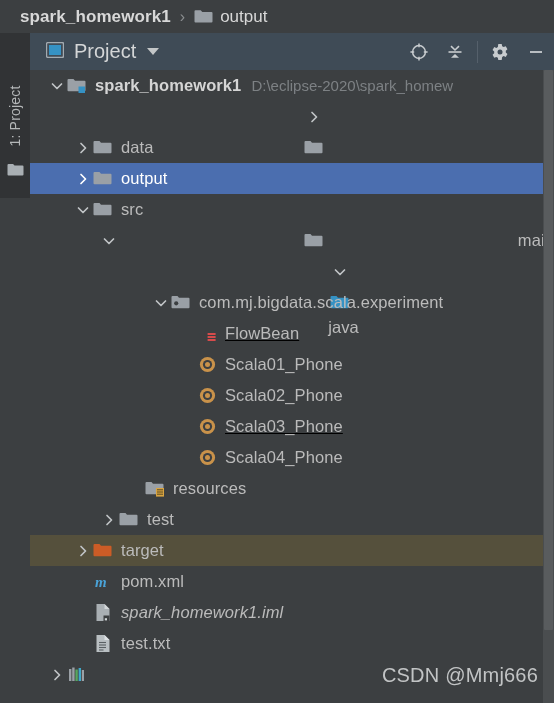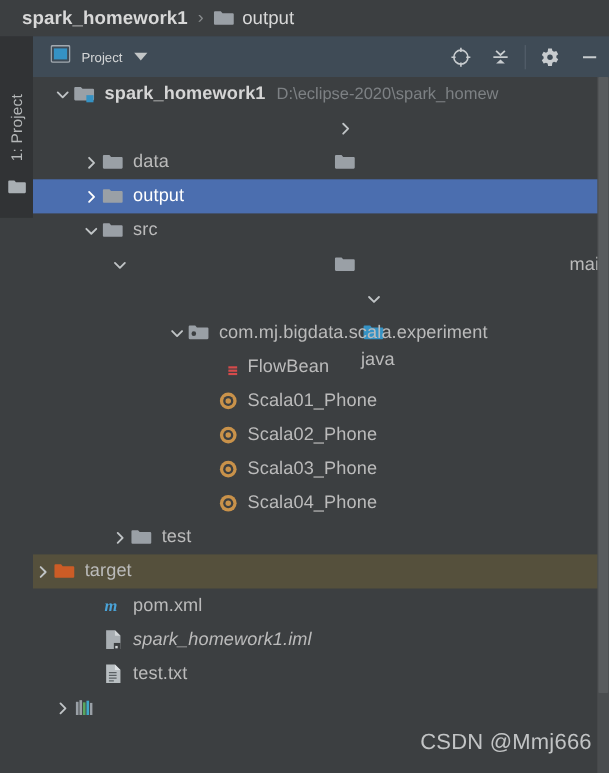--- a/index.html
+++ b/index.html
@@ -91,21 +91,21 @@
     display: flex;
     align-items: center;
   }
   .panel-title-wrap {
     display: flex;
     align-items: center;
     padding-left: 16px;
   }
   .panel-title {
     color: #d4d6d7;
-    font-size: 12px;
+    font-size: 20px;
     margin-left: 10px;
   }
   .caret-down {
     width: 0; height: 0;
     border-left: 6px solid transparent;
     border-right: 6px solid transparent;
     border-top: 7px solid #c3c6c7;
     margin-left: 11px;
   }
   .header-actions {
@@ -373,21 +373,21 @@
             </svg>
           </span>
           <span class="icon-slot">
             <svg width="20" height="16" viewBox="0 0 20 16">
               <path d="M0.5 2a1 1 0 0 1 1-1h5l1.5 1.7h9.5a1 1 0 0 1 1 1v8.6a1 1 0 0 1-1 1H1.5a1 1 0 0 1-1-1z" fill="#9aa0a6"></path>
               <circle cx="5.2" cy="8.3" r="2.1" fill="#3c3f41"></circle>
             </svg>
           </span>
           <span class="label">com.mj.bigdata.scala.experiment</span>
         </div>
-        <div class="row" style="padding-left: 148px;">
+        <div class="row" style="padding-left: 148px; text-decoration: underline;">
           <span class="arrow"></span>
           <span class="icon-slot">
             <svg width="19" height="19" viewBox="0 0 19 19">
               <path d="M9 1.6a7.4 7.4 0 1 0 0 14.8 7.4 7.4 0 0 1 0-14.8z" fill="#2e9fc4"></path>
               <path d="M9 4.6a4.4 4.4 0 1 1 0 8.8 4.4 4.4 0 0 0 0-8.8z" fill="#2e9fc4"></path>
               <circle cx="9" cy="9" r="2.6" fill="#3c3f41"></circle>
               <rect x="9.6" y="9" width="8" height="2" fill="#d64b4b"></rect>
               <rect x="9.6" y="12" width="8" height="2" fill="#d64b4b"></rect>
               <rect x="9.6" y="15" width="8" height="2" fill="#d64b4b"></rect>
             </svg>
@@ -409,21 +409,21 @@
           <span class="arrow"></span>
           <span class="icon-slot">
             <svg width="19" height="19" viewBox="0 0 19 19">
               <circle cx="9.5" cy="9.5" r="7.6" fill="#c9924a"></circle>
               <circle cx="9.5" cy="9.5" r="4.6" fill="#3c3f41"></circle>
               <circle cx="9.5" cy="9.5" r="2.5" fill="#c9924a"></circle>
             </svg>
           </span>
           <span class="label">Scala02_Phone</span>
         </div>
-        <div class="row" style="padding-left: 148px;">
+        <div class="row" style="padding-left: 148px; text-decoration: underline;">
           <span class="arrow"></span>
           <span class="icon-slot">
             <svg width="19" height="19" viewBox="0 0 19 19">
               <circle cx="9.5" cy="9.5" r="7.6" fill="#c9924a"></circle>
               <circle cx="9.5" cy="9.5" r="4.6" fill="#3c3f41"></circle>
               <circle cx="9.5" cy="9.5" r="2.5" fill="#c9924a"></circle>
             </svg>
           </span>
           <span class="label">Scala03_Phone</span>
         </div>
@@ -431,34 +431,47 @@
           <span class="arrow"></span>
           <span class="icon-slot">
             <svg width="19" height="19" viewBox="0 0 19 19">
               <circle cx="9.5" cy="9.5" r="7.6" fill="#c9924a"></circle>
               <circle cx="9.5" cy="9.5" r="4.6" fill="#3c3f41"></circle>
               <circle cx="9.5" cy="9.5" r="2.5" fill="#c9924a"></circle>
             </svg>
           </span>
           <span class="label">Scala04_Phone</span>
         </div>
+        <div class="row" style="padding-left: 96px;">
+          <span class="arrow"></span>
+          <span class="icon-slot">
+            <svg width="20" height="16" viewBox="0 0 20 16">
+              <path d="M0.5 2a1 1 0 0 1 1-1h5l1.5 1.7h9.5a1 1 0 0 1 1 1v8.6a1 1 0 0 1-1 1H1.5a1 1 0 0 1-1-1z" fill="#9aa0a6"></path>
+              <rect x="11" y="7" width="8" height="8.6" fill="#d9a441"></rect>
+              <line x1="12" y1="8.8" x2="18" y2="8.8" stroke="#5a4a20" stroke-width="1"></line>
+              <line x1="12" y1="11" x2="18" y2="11" stroke="#5a4a20" stroke-width="1"></line>
+              <line x1="12" y1="13.2" x2="18" y2="13.2" stroke="#5a4a20" stroke-width="1"></line>
+            </svg>
+          </span>
+          <span class="label">resources</span>
+        </div>
         <div class="row" style="padding-left: 70px;">
           <span class="arrow">
             <svg width="14" height="14" viewBox="0 0 14 14">
               <path d="M5 2.5 L9.5 7 L5 11.5" fill="none" stroke="#c0c4c6" stroke-width="1.7" stroke-linecap="round" stroke-linejoin="round"></path>
             </svg>
           </span>
           <span class="icon-slot">
             <svg width="20" height="16" viewBox="0 0 20 16">
               <path d="M0.5 2a1 1 0 0 1 1-1h5l1.5 1.7h9.5a1 1 0 0 1 1 1v8.6a1 1 0 0 1-1 1H1.5a1 1 0 0 1-1-1z" fill="#9aa0a6"></path>
             </svg>
           </span>
           <span class="label">test</span>
         </div>
-        <div class="row hovered" style=" text-align: right;">
+        <div class="row hovered" style="padding-left: 44px; text-align: right;">
           <span class="arrow">
             <svg width="14" height="14" viewBox="0 0 14 14">
               <path d="M5 2.5 L9.5 7 L5 11.5" fill="none" stroke="#c0c4c6" stroke-width="1.7" stroke-linecap="round" stroke-linejoin="round"></path>
             </svg>
           </span>
           <span class="icon-slot">
             <svg width="20" height="16" viewBox="0 0 20 16">
               <path d="M0.5 2a1 1 0 0 1 1-1h5l1.5 1.7h9.5a1 1 0 0 1 1 1v8.6a1 1 0 0 1-1 1H1.5a1 1 0 0 1-1-1z" fill="#cc5c26"></path>
             </svg>
           </span>

